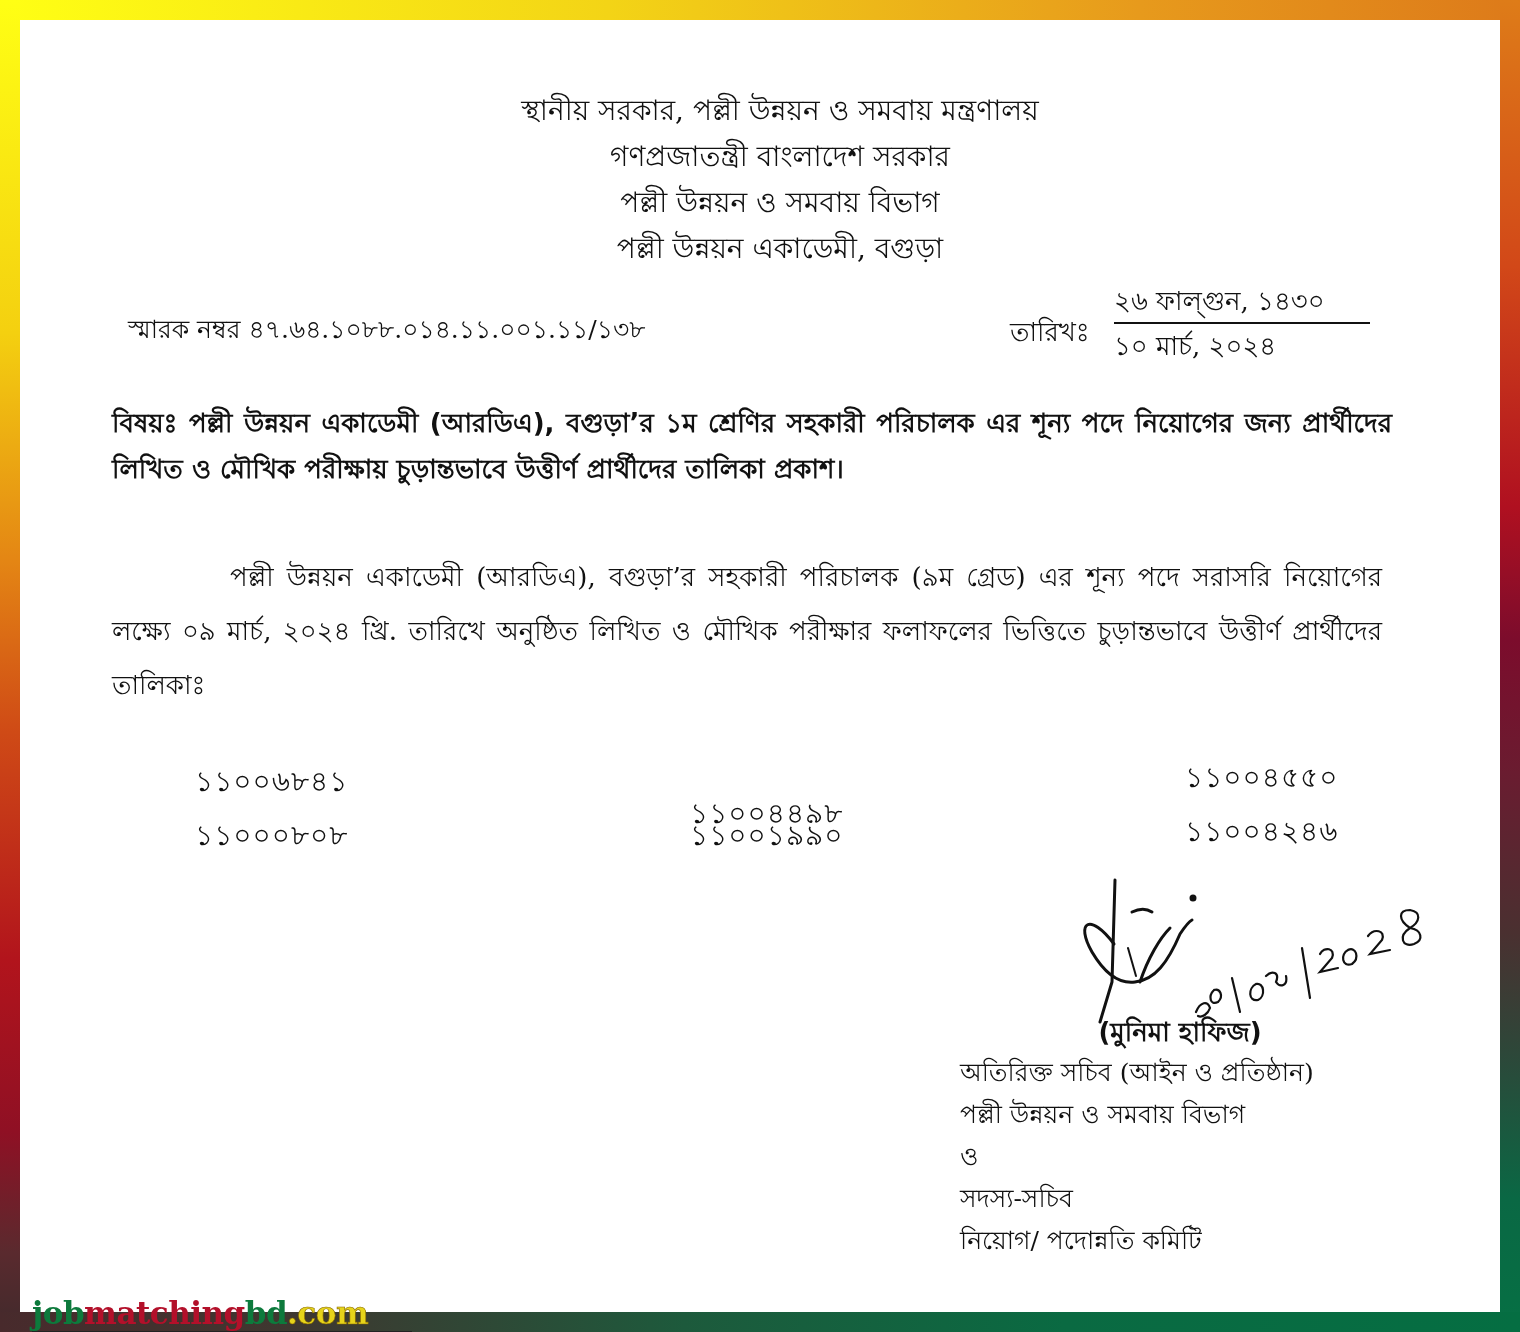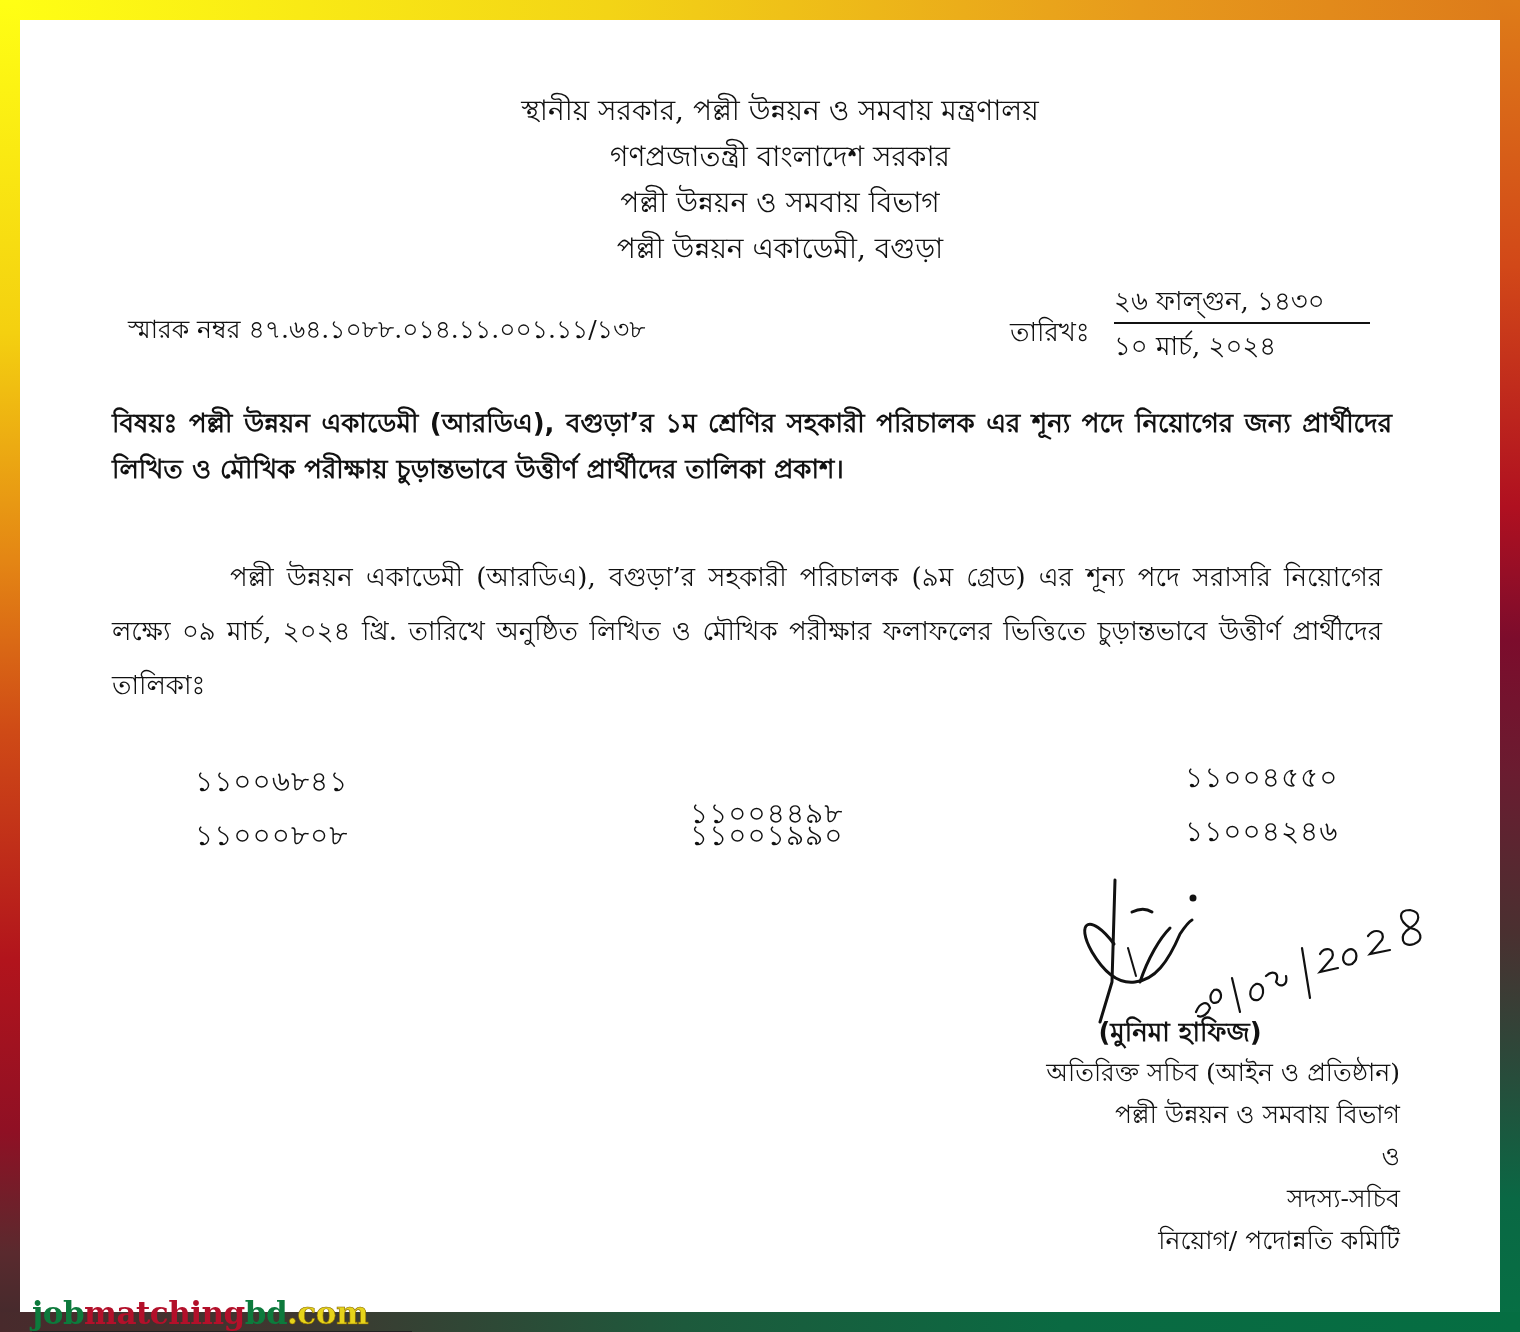--- a/index.html
+++ b/index.html
@@ -111,21 +111,21 @@
       text-align: center;
       font-size: 26px;
       font-weight: bold;
       font-family: "DejaVu Sans", sans-serif;
       line-height: 40px;
     }
     .sign-lines {
       position: absolute;
       left: 940px; top: 1032px;
       width: 440px;
-      text-align: right;
+      text-align: left;
       font-size: 25px;
       line-height: 42px;
     }
     .sign-lines div { height: 42px; }
     .logo {
       position: absolute;
       left: 12px; top: 1240px;
       width: 398px; height: 50px; margin-top: 36px;
     }
     .logo-text {

